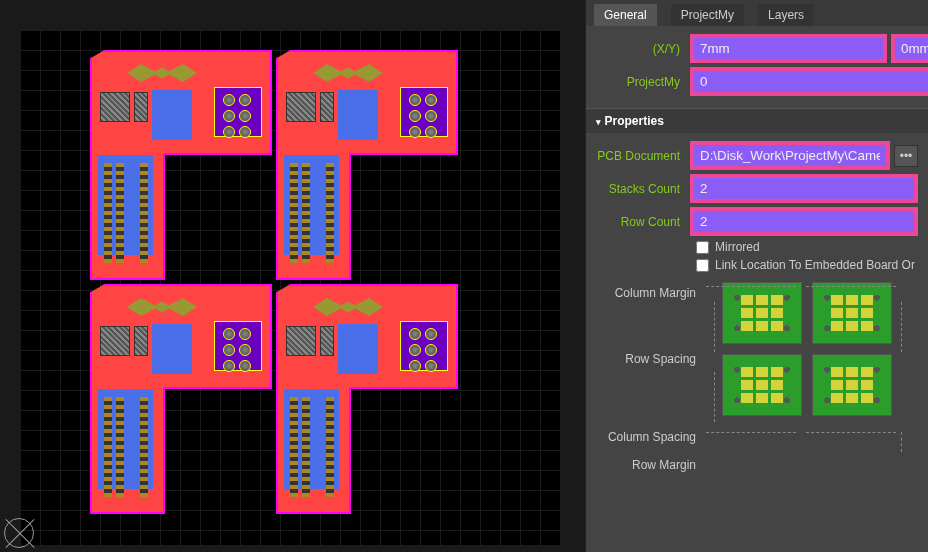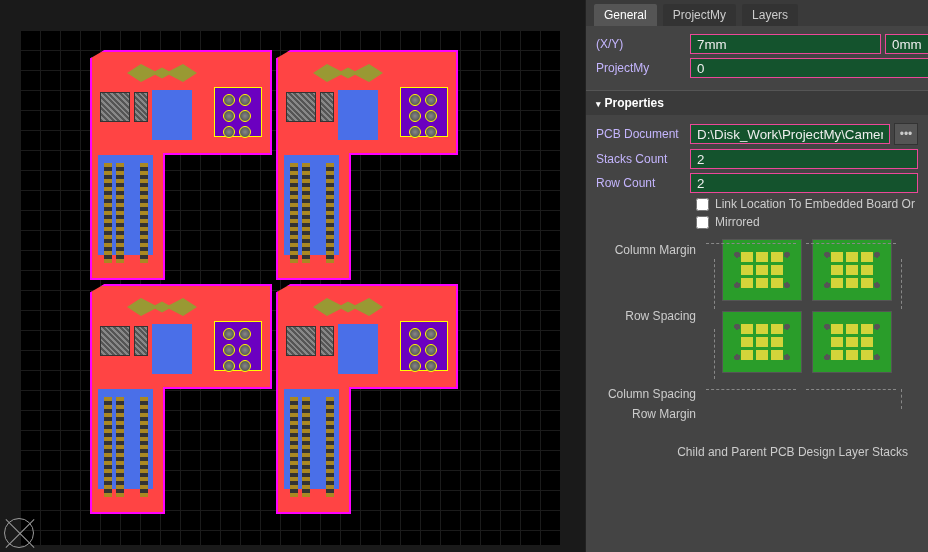--- a/index.html
+++ b/index.html
@@ -133,21 +133,21 @@
   flex: 1;
   background: #444444;
   height: 552px;
   overflow-y: auto;
   border-left: 1px solid #222;
 }
 .tabs {
   display: flex;
   background: #3a3a3a;
   padding: 4px 8px 0 8px;
-  gap: 6px;
+  gap: 14px;
 }
 .tab {
   padding: 4px 10px;
   background: #333;
   color: #ccc;
   cursor: pointer;
   border-radius: 2px 2px 0 0;
 }
 .tab.active { background: #555; color: #fff; }
 .section-hdr {
@@ -168,31 +168,31 @@
   padding: 8px 10px;
 }
 .row {
   display: flex;
   align-items: center;
   margin-bottom: 4px;
   gap: 4px;
 }
 .label {
   width: 90px;
-  text-align: left;
-  color: #c4b5fd;
+  text-align: right;
+  color: #84cc16;
   padding-right: 6px;
 }
 .field {
   flex: 1;
-  background: #14532d;
-  border: 1px solid #ec4899;
+  background: #8b5cf6;
+  border: 4px solid #ec4899;
   color: #eee;
   padding: 3px 6px;
-  height: 20px;
+  height: 29px;
 }
 .xy-group {
   display: flex;
   gap: 4px;
   align-items: stretch;
 }
 .xy-fields { flex: 1; }
 .ellipsis-btn {
   width: 24px;
   height: 22px;
@@ -407,32 +407,32 @@
     <div class="row">
       <div class="label">Stacks Count</div>
       <input class="field" value="2" style="">
     </div>
     <div class="row">
       <div class="label">Row Count</div>
       <input class="field" value="2" style="">
     </div>
     <div class="check-row">
       <input type="checkbox" style="">
-      <span>Link Location To Embedded Board Or</span>
+      <span>Mirrored</span>
     </div>
     <div class="check-row">
       <input type="checkbox" style="">
-      <span>Mirrored</span>
+      <span>Link Location To Embedded Board Or</span>
     </div>
 
     <div class="diagram-area">
       <div class="diag-label" style="top:4px;left:0;">Column Margin</div>
       <div class="diag-label" style="top:70px;left:0;">Row Spacing</div>
       <div class="diag-label" style="top:148px;left:0;">Column Spacing</div>
-      <div class="diag-label" style="top:168px;left:0;text-align:right;">Row Margin</div>
+      <div class="diag-label" style="top:176px;left:0;text-align:right;">Row Margin</div>
       <div class="diag-boards">
         <div class="diag-board">
             <div class="diag-pads">
               <span></span>
               <span></span>
               <span></span>
               <span></span>
               <span></span>
               <span></span>
               <span></span>
@@ -482,16 +482,15 @@
       </div>
       <div class="arrow-line" style="top:4px;left:110px;width:90px;"></div>
       <div class="arrow-line" style="top:4px;left:210px;width:90px;"></div>
       <div class="arrow-line-v" style="top:20px;left:118px;height:50px;"></div>
       <div class="arrow-line-v" style="top:20px;left:305px;height:50px;"></div>
       <div class="arrow-line-v" style="top:90px;left:118px;height:50px;"></div>
       <div class="arrow-line" style="top:150px;left:110px;width:90px;"></div>
       <div class="arrow-line" style="top:150px;left:210px;width:90px;"></div>
       <div class="arrow-line-v" style="top:150px;left:305px;height:20px;"></div>
     </div>
-    <div class="footer-text">Child and Parent PCB Design Layer Stacks</div>
   </div>
 
 </div>
 
 </body></html>

